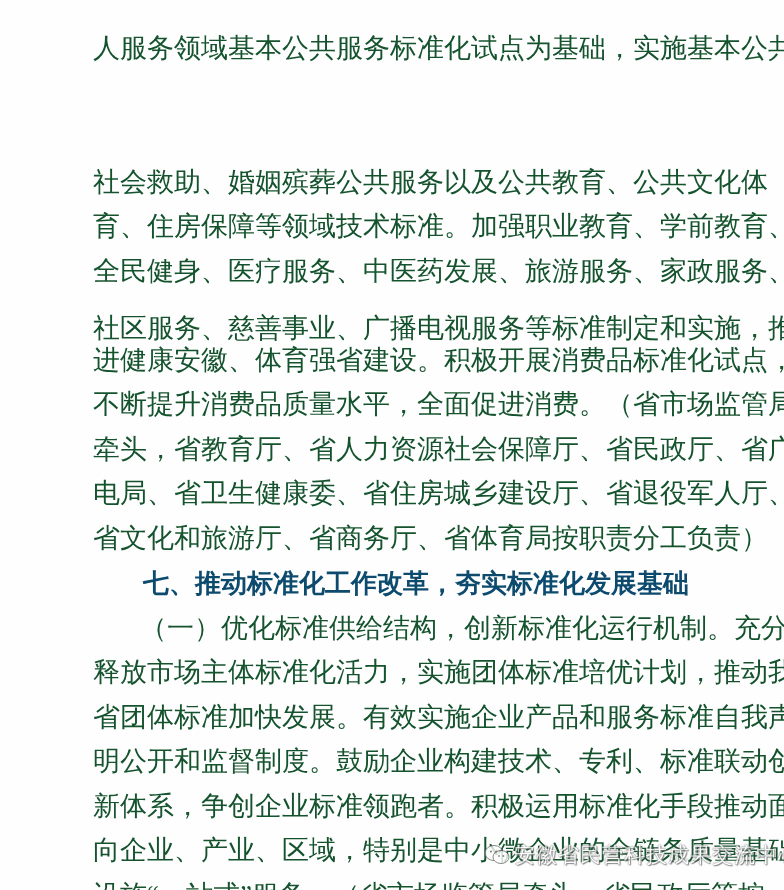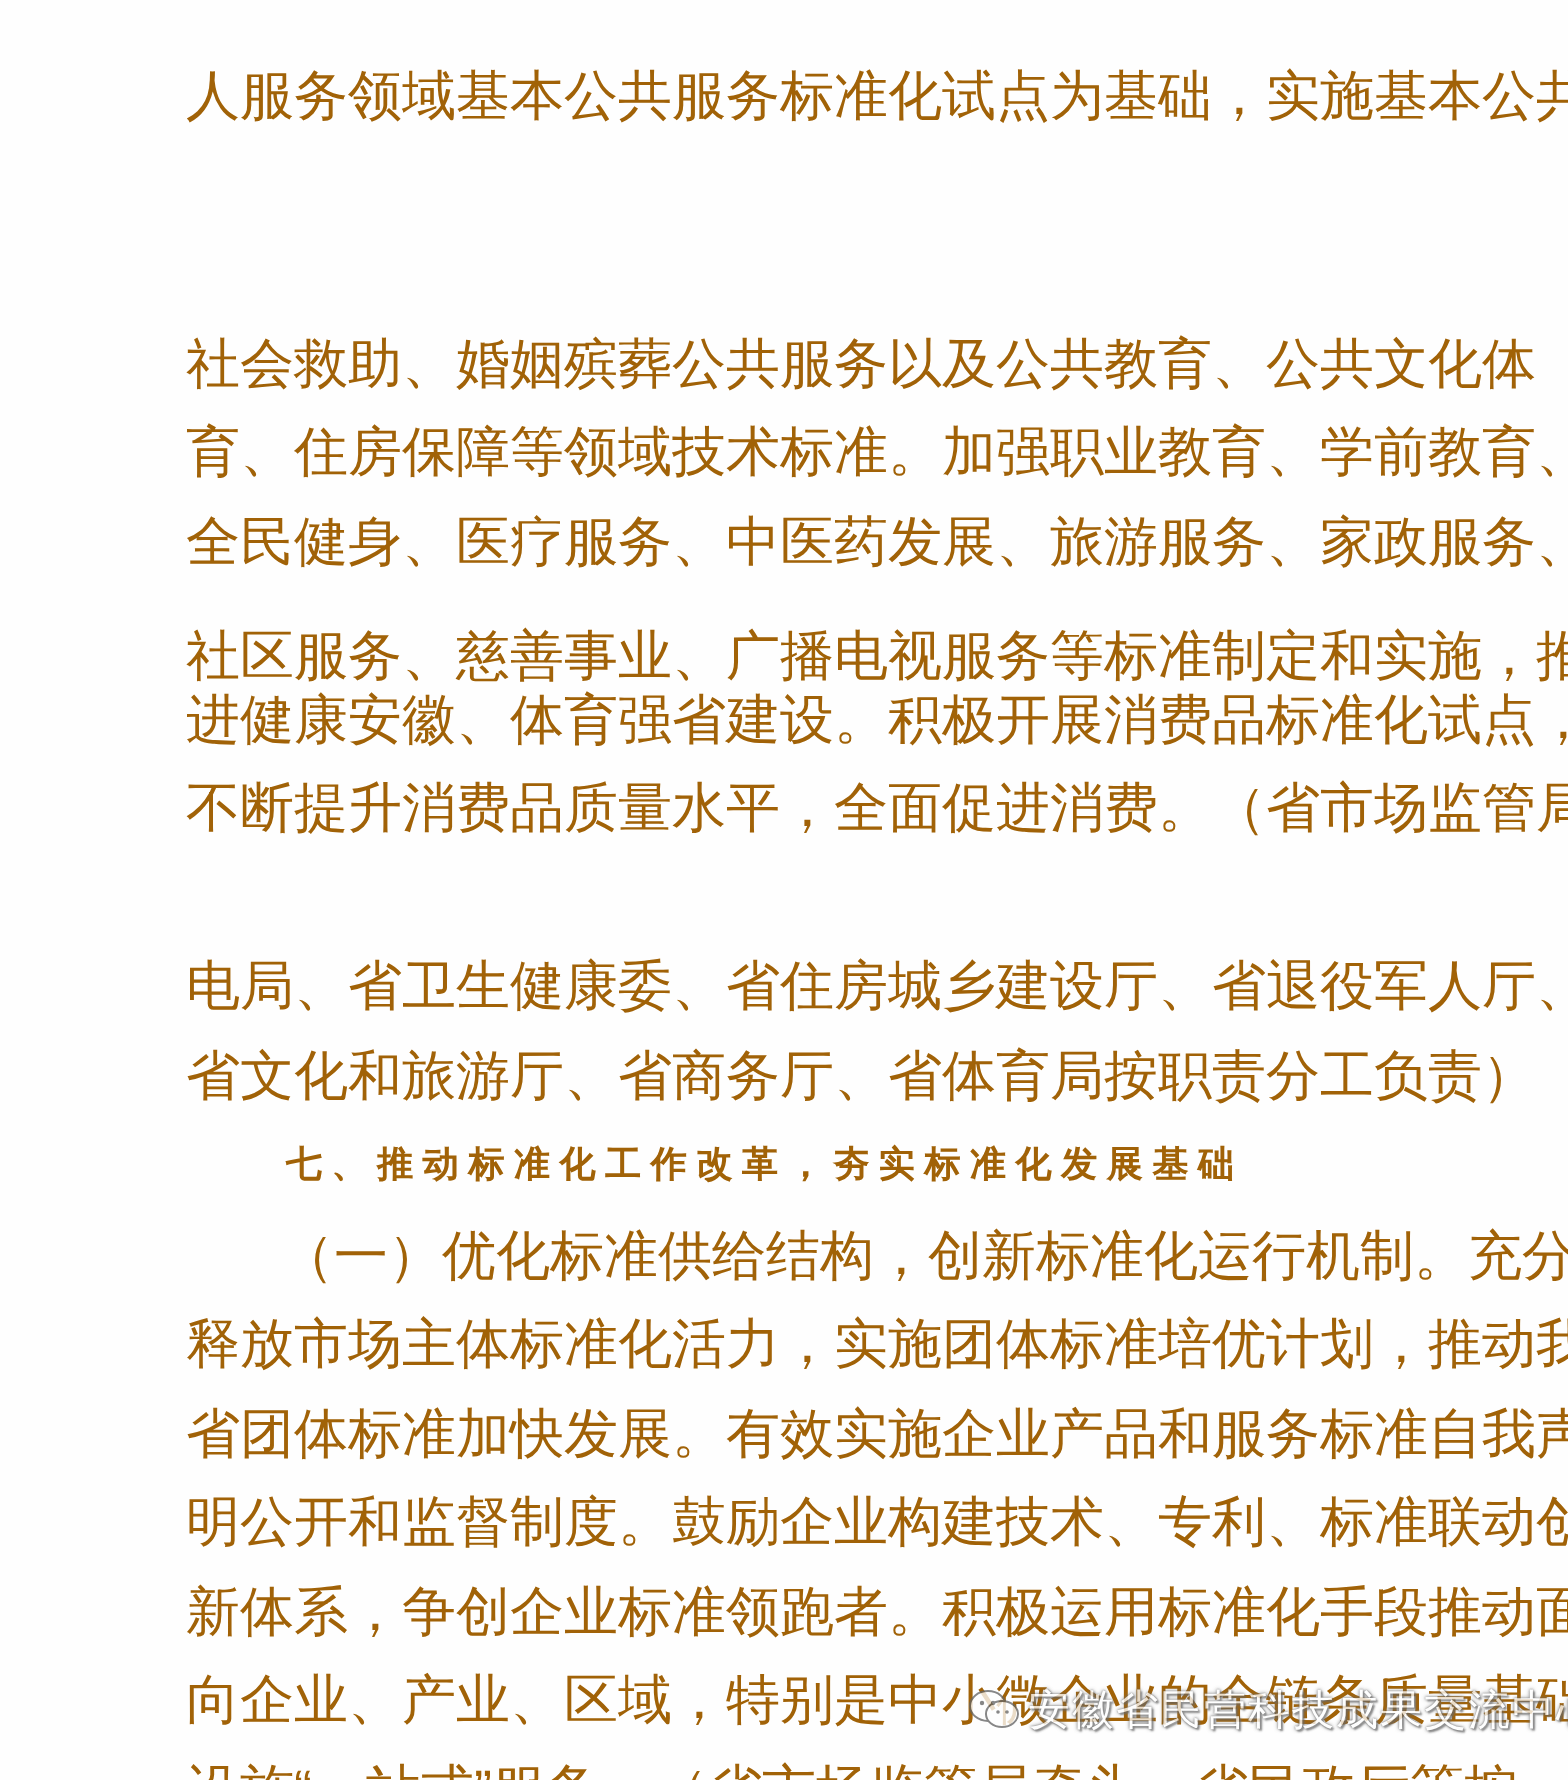--- a/index.html
+++ b/index.html
@@ -20,38 +20,38 @@
       width: 784px;
       height: 890px;
       background: #fefefe;
     }
     .line {
       position: absolute;
       left: 93px;
       width: 592px;
       height: 40px;
       line-height: 40px;
-      font-family: Liberation Sans, sans-serif;
+      font-family: Liberation Serif, serif;
       font-size: 27px;
-      color: #a16207;
+      color: #14532d;
       white-space: nowrap;
       text-align: justify;
       text-align-last: justify;
       letter-spacing: 0;
     }
     .heading {
       position: absolute;
       left: 143px;
       width: 474px;
       height: 40px;
       line-height: 40px;
       font-family: "DejaVu Sans", "Liberation Sans", sans-serif;
       font-weight: bold;
-      font-size: 18px;
-      color: #a16207;
+      font-size: 26px;
+      color: #0c4a6e;
       white-space: nowrap;
       text-align: justify;
       text-align-last: justify;
     }
     .indent {
       left: 140px;
       width: 545px;
     }
     .watermark {
       position: absolute;
@@ -82,20 +82,21 @@
 
 <div class="page">
 
   <div class="line" style="top:28px">人服务领域基本公共服务标准化试点为基础，实施基本公共</div>
   <div class="line" style="top:162px">社会救助、婚姻殡葬公共服务以及公共教育、公共文化体</div>
   <div class="line" style="top:251px">全民健身、医疗服务、中医药发展、旅游服务、家政服务、</div>
   <div class="line" style="top:206px">育、住房保障等领域技术标准。加强职业教育、学前教育、</div>
   <div class="line" style="top:308px">社区服务、慈善事业、广播电视服务等标准制定和实施，推</div>
   <div class="line" style="top:340px">进健康安徽、体育强省建设。积极开展消费品标准化试点，</div>
   <div class="line" style="top:384px">不断提升消费品质量水平，全面促进消费。（省市场监管局</div>
+  <div class="line" style="top:429px">牵头，省教育厅、省人力资源社会保障厅、省民政厅、省广</div>
   <div class="line" style="top:473px">电局、省卫生健康委、省住房城乡建设厅、省退役军人厅、</div>
   <div class="line" style="top:518px">省文化和旅游厅、省商务厅、省体育局按职责分工负责）</div>
 
   <div class="heading" style="top:563px">七、推动标准化工作改革，夯实标准化发展基础</div>
 
   <div class="line" style="top:652px">释放市场主体标准化活力，实施团体标准培优计划，推动我</div>
   <div class="line indent" style="top:608px">（一）优化标准供给结构，创新标准化运行机制。充分</div>
   <div class="line" style="top:697px">省团体标准加快发展。有效实施企业产品和服务标准自我声</div>
   <div class="line" style="top:741px">明公开和监督制度。鼓励企业构建技术、专利、标准联动创</div>
   <div class="line" style="top:786px">新体系，争创企业标准领跑者。积极运用标准化手段推动面</div>

